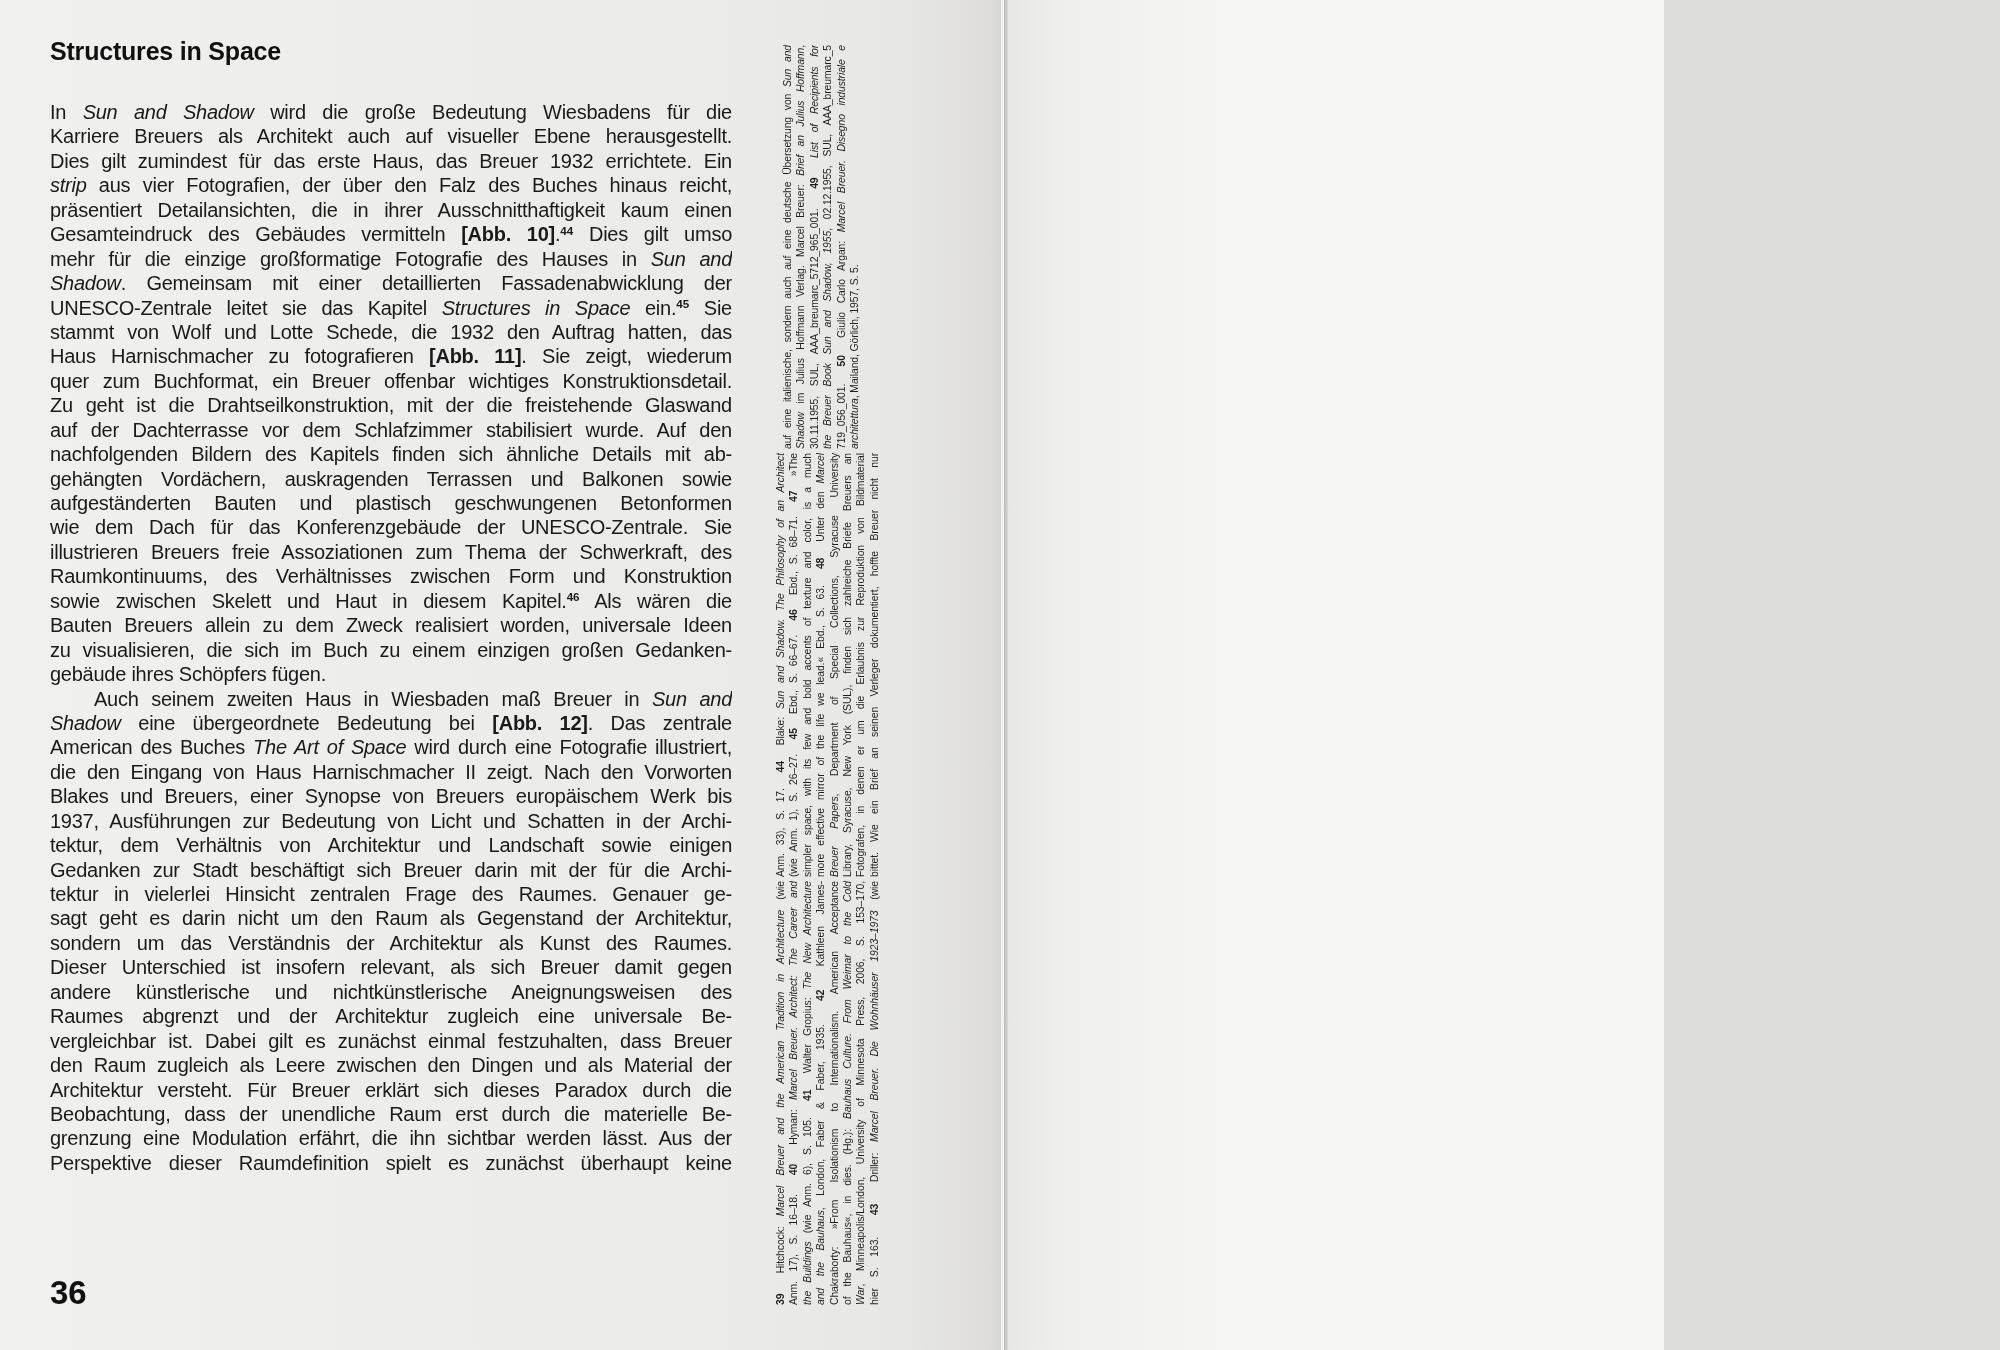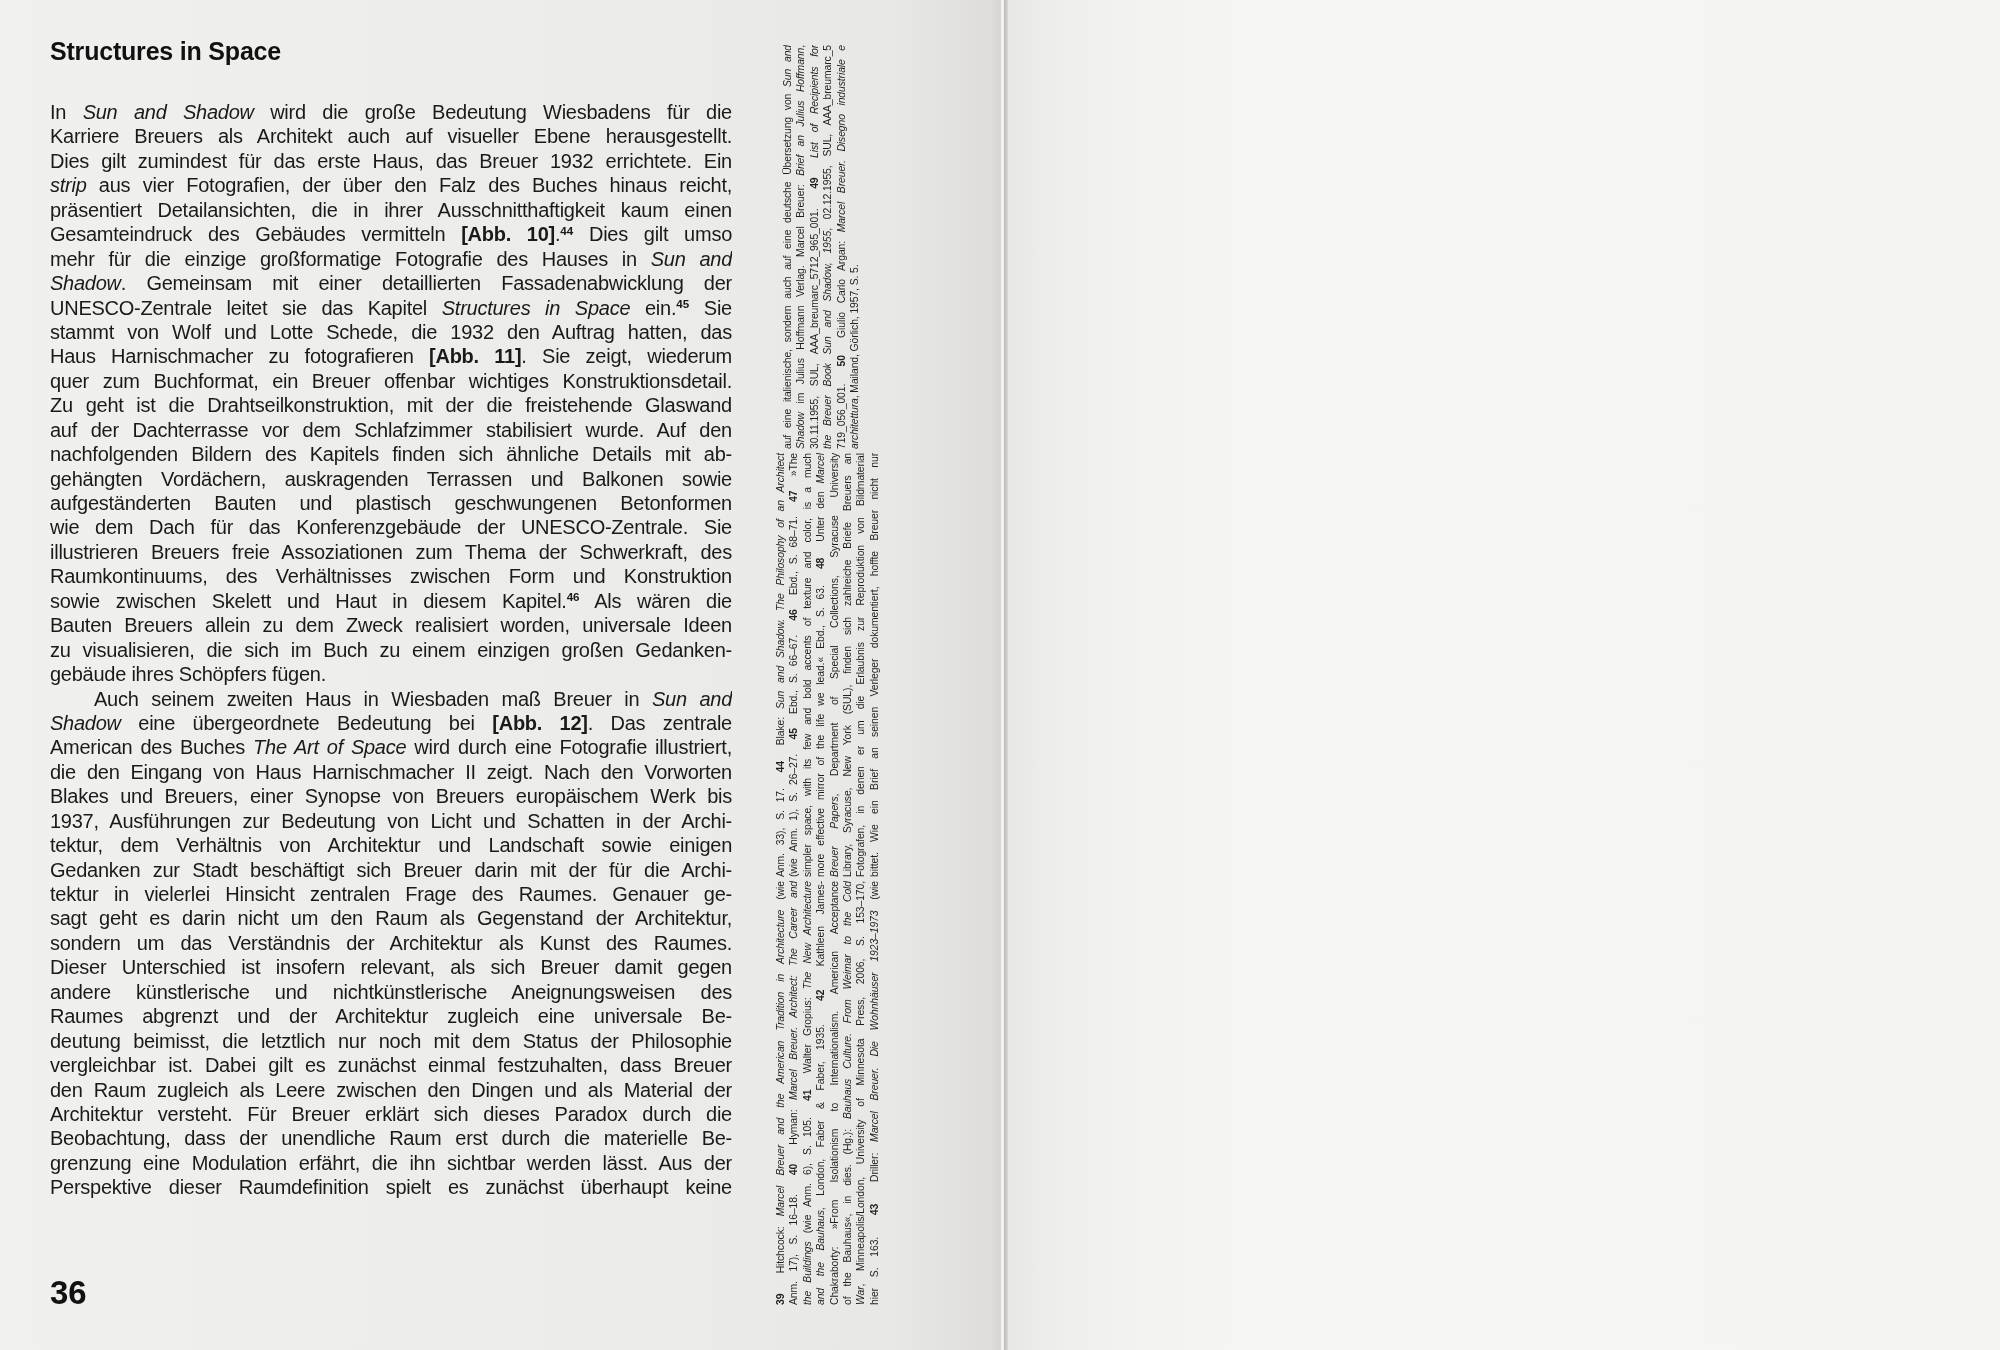--- a/index.html
+++ b/index.html
@@ -1,16 +1,16 @@
 <!DOCTYPE html>
 <html lang="de"><head>
 <meta charset="utf-8">
 <style>
   html,body{margin:0;padding:0;background:#dddddb;}
-  .spread{position:relative;width:2000px;height:1350px;overflow:hidden;
+  .spread{position:relative;width:1664px;height:1350px;overflow:hidden;
     font-family:"Liberation Sans","DejaVu Sans",sans-serif;color:#161616;}
   .page{position:absolute;top:0;height:1350px;}
   .page-left{left:0;width:1001px;
     background:linear-gradient(90deg,#f0f0ee 0%,#ededeb 40%,#ebebe9 70%,#e7e7e5 90%,#dedddb 99%,#d6d5d3 100%);}
   .edge-sliver{position:absolute;top:0;left:1001px;width:3px;height:1350px;background:#f2f2f0;}
   .seam-line{position:absolute;top:0;left:1004px;width:4px;height:1350px;
     background:linear-gradient(90deg,#b9b9b7,#d8d8d6);}
   .page-right{left:1008px;width:992px;
     background:linear-gradient(90deg,#e7e7e5 0%,#eeeeec 5%,#f2f2f0 12%,#f6f6f4 27%,#f5f5f3 60%,#f4f4f2 100%);}
   h1.heading{position:absolute;left:50px;top:36px;margin:0;font-size:25px;line-height:30px;
@@ -72,21 +72,20 @@
         <div class="line"><span>Blakes und Breuers, einer Synopse von Breuers europäischem Werk bis</span></div>
         <div class="line"><span>1937, Ausführungen zur Bedeutung von Licht und Schatten in der Archi-</span></div>
         <div class="line"><span>tektur, dem Verhältnis von Architektur und Landschaft sowie einigen</span></div>
         <div class="line"><span>Gedanken zur Stadt beschäftigt sich Breuer darin mit der für die Archi-</span></div>
         <div class="line"><span>tektur in vielerlei Hinsicht zentralen Frage des Raumes. Genauer ge-</span></div>
         <div class="line"><span>sagt geht es darin nicht um den Raum als Gegenstand der Architektur,</span></div>
         <div class="line"><span>sondern um das Verständnis der Architektur als Kunst des Raumes.</span></div>
         <div class="line"><span>Dieser Unterschied ist insofern relevant, als sich Breuer damit gegen</span></div>
         <div class="line"><span>andere künstlerische und nichtkünstlerische Aneignungsweisen des</span></div>
         <div class="line"><span>Raumes abgrenzt und der Architektur zugleich eine universale Be-</span></div>
-        <div class="line"><span>deutung beimisst, die letztlich nur noch mit dem Status der Philosophie</span></div>
         <div class="line"><span>vergleichbar ist. Dabei gilt es zunächst einmal festzuhalten, dass Breuer</span></div>
         <div class="line"><span>den Raum zugleich als Leere zwischen den Dingen und als Material der</span></div>
         <div class="line"><span>Architektur versteht. Für Breuer erklärt sich dieses Paradox durch die</span></div>
         <div class="line"><span>Beobachtung, dass der unendliche Raum erst durch die materielle Be-</span></div>
         <div class="line"><span>grenzung eine Modulation erfährt, die ihn sichtbar werden lässt. Aus der</span></div>
         <div class="line"><span>Perspektive dieser Raumdefinition spielt es zunächst überhaupt keine</span></div>
       </div>
     <div class="pagenum pn-left">36</div>
   </div>
 

